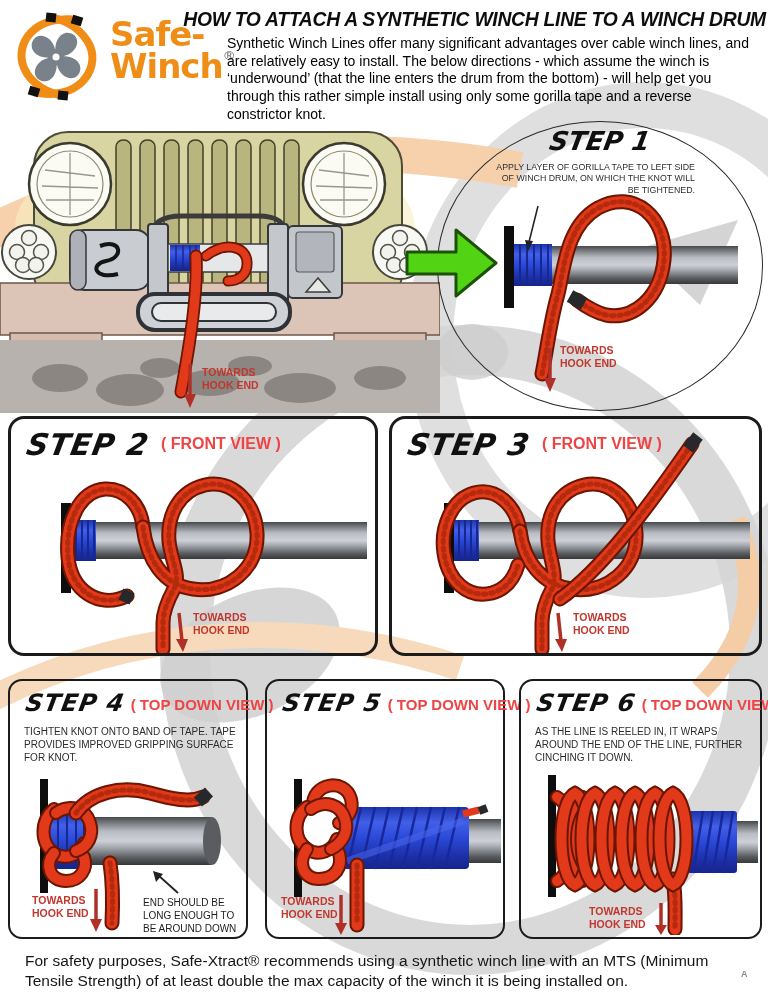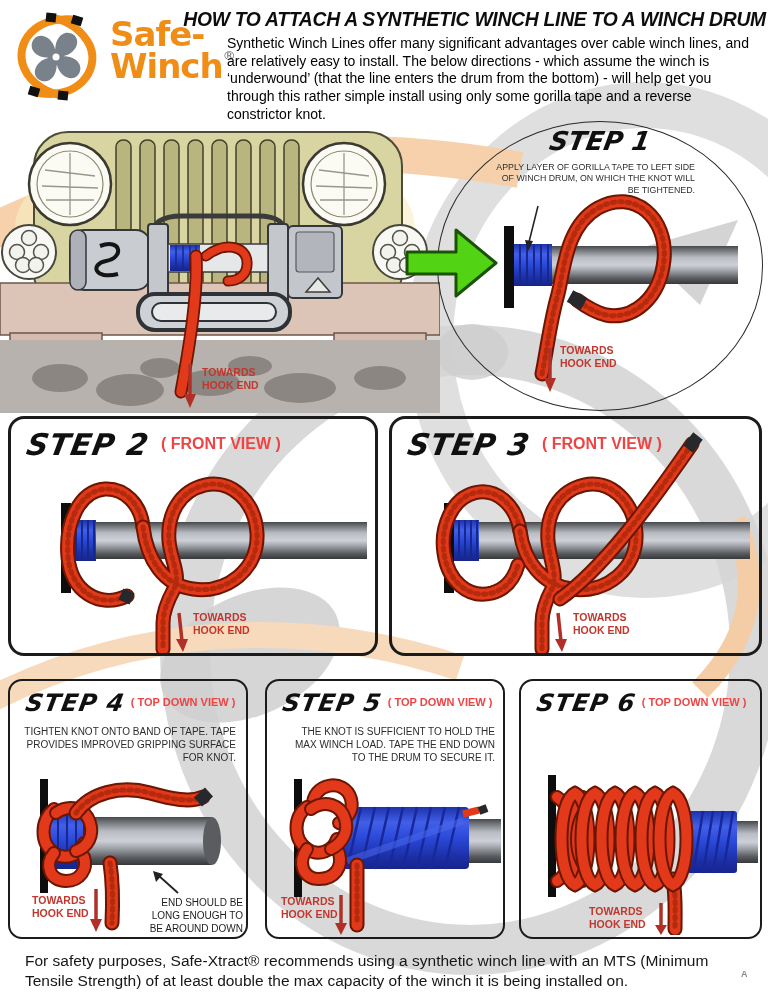--- a/index.html
+++ b/index.html
@@ -15,22 +15,22 @@
   .kM{fill:none;stroke:#e2391b;stroke-width:10;stroke-linecap:round;}
   .capEnd{stroke:#27282c;stroke-width:12;stroke-linecap:butt;}
   
   .title{font:italic 800 21px "Liberation Sans",sans-serif;letter-spacing:-.3px;text-align:center;
          transform:scaleX(.92);transform-origin:50% 0;color:#0d0d0d;white-space:nowrap;}
   .intro{font:400 14px/1.26 "Liberation Sans",sans-serif;color:#000000;}
   .stepname{font:italic 800 30px "DejaVu Sans",sans-serif;transform:skewX(-10deg);color:#101010;
             letter-spacing:1px;white-space:nowrap;}
   .stepname.sm{font-size:24px;}
   .viewlbl{color:#ef4444;font:800 16px "Liberation Sans",sans-serif;white-space:nowrap;}
-  .viewlbl.sm{font-size:11px;}
-  .note{font:400 10px/1.3 "Liberation Sans",sans-serif;color:#2c2c2c;text-align:right;}
+  .viewlbl.sm{font-size:15px;}
+  .note{font:400 10px/1.3 "Liberation Sans",sans-serif;color:#2c2c2c;}
   .rlabel{color:#c0372e;font:700 10.5px/1.25 "Liberation Sans",sans-serif;white-space:nowrap;}
   .panel{position:absolute;border:3px solid #1b1b1b;border-radius:16px;background:transparent;box-sizing:border-box;}
   .phead{position:absolute;top:8px;left:16px;display:flex;align-items:flex-start;gap:12px;}
   .footer{font:400 15.5px/1.3 "Liberation Sans",sans-serif;color:#161616;}
   .pagemark{font:700 9px "Liberation Sans",sans-serif;color:#8a8a8a;}
   .logo-text{font:800 34px/0.88 "DejaVu Sans",sans-serif;color:#ef8d17;letter-spacing:-1px;}
   .logo-text .reg{font-size:13px;color:#666;font-weight:400;vertical-align:18px;letter-spacing:0;}
   .s1title{font:italic 800 26px "DejaVu Sans",sans-serif;transform:skewX(-10deg);color:#101010;text-align:center;}
   .s1note{font:400 8.8px/1.3 "Liberation Sans",sans-serif;color:#2e2e2e;text-align:right;}
 </style>
@@ -340,21 +340,20 @@
       <span>HOOK END</span>
     </div>
     <div class="abs note" style="left:133px;top:215px;width:100px;color:#1d1d1d">END SHOULD BE LONG ENOUGH TO BE AROUND DOWN</div>
   </div>
 
   <div class="panel" style="left:265px;top:679px;width:240px;height:260px;border-width:2.5px;border-radius:14px;z-index:2">
     <div class="phead" style="gap:6px">
       <span class="stepname sm">STEP 5</span>
       <span class="viewlbl sm" style="margin-top:7px">( TOP DOWN VIEW )</span>
     </div>
-    <div class="abs note" style="left:14px;top:44px;width:214px">THE KNOT IS SUFFICIENT TO HOLD THE MAX WINCH LOAD.  TAPE THE END DOWN TO THE DRUM TO SECURE IT.</div>
     <svg class="abs" style="left:0;top:0" width="234" height="254" viewBox="0 0 234 254">
       <defs>
         <path id="s5k1" d="M 40 126 C 26 136 26 158 40 168 C 52 176 66 170 70 158"></path>
         <path id="s5k2" d="M 40 168 C 30 182 36 198 52 198 C 68 198 76 186 72 172"></path>
         <path id="s5k3" d="M 44 128 C 58 118 74 124 78 138 C 82 150 76 162 64 168"></path>
         <path id="s5k4" d="M 46 126 C 44 102 78 96 84 118 C 87 130 80 138 72 142"></path>
         <path id="s5t" d="M 90 184 L 90 244"></path>
       </defs>
       <rect x="27" y="98" width="8" height="118" fill="#0d0d0d"></rect>
       <rect x="200" y="138" width="34" height="44" fill="url(#gDrum)"></rect>
@@ -385,20 +384,21 @@
       <span>TOWARDS</span><br>
       <span>HOOK END</span>
     </div>
   </div>
 
   <div class="panel" style="left:519px;top:679px;width:243px;height:260px;border-width:2.5px;border-radius:14px;z-index:2">
     <div class="phead" style="gap:6px">
       <span class="stepname sm">STEP 6</span>
       <span class="viewlbl sm" style="margin-top:7px">( TOP DOWN VIEW )</span>
     </div>
+    <div class="abs note" style="left:14px;top:44px;width:216px">AS THE LINE IS REELED IN, IT WRAPS AROUND THE END OF THE LINE, FURTHER CINCHING IT DOWN.</div>
     <svg class="abs" style="left:0;top:0" width="237" height="254" viewBox="0 0 237 254">
       <defs>
         <path id="s6c" d="M 0 0 C 18 8 18 84 0 92 C -18 84 -18 8 0 0 Z"></path>
         <path id="s6x1" d="M 36 116 C 60 132 60 184 36 200"></path>
         <path id="s6x2" d="M 62 116 C 38 132 38 184 62 200"></path>
         <path id="s6t" d="M 152 198 C 155 215 154 230 154 248"></path>
       </defs>
       <rect x="27" y="94" width="8" height="122" fill="#0d0d0d"></rect>
       <rect x="214" y="140" width="23" height="42" fill="url(#gDrum)"></rect>
       <rect x="166" y="130" width="50" height="62" rx="3" fill="url(#gTape)"></rect>

